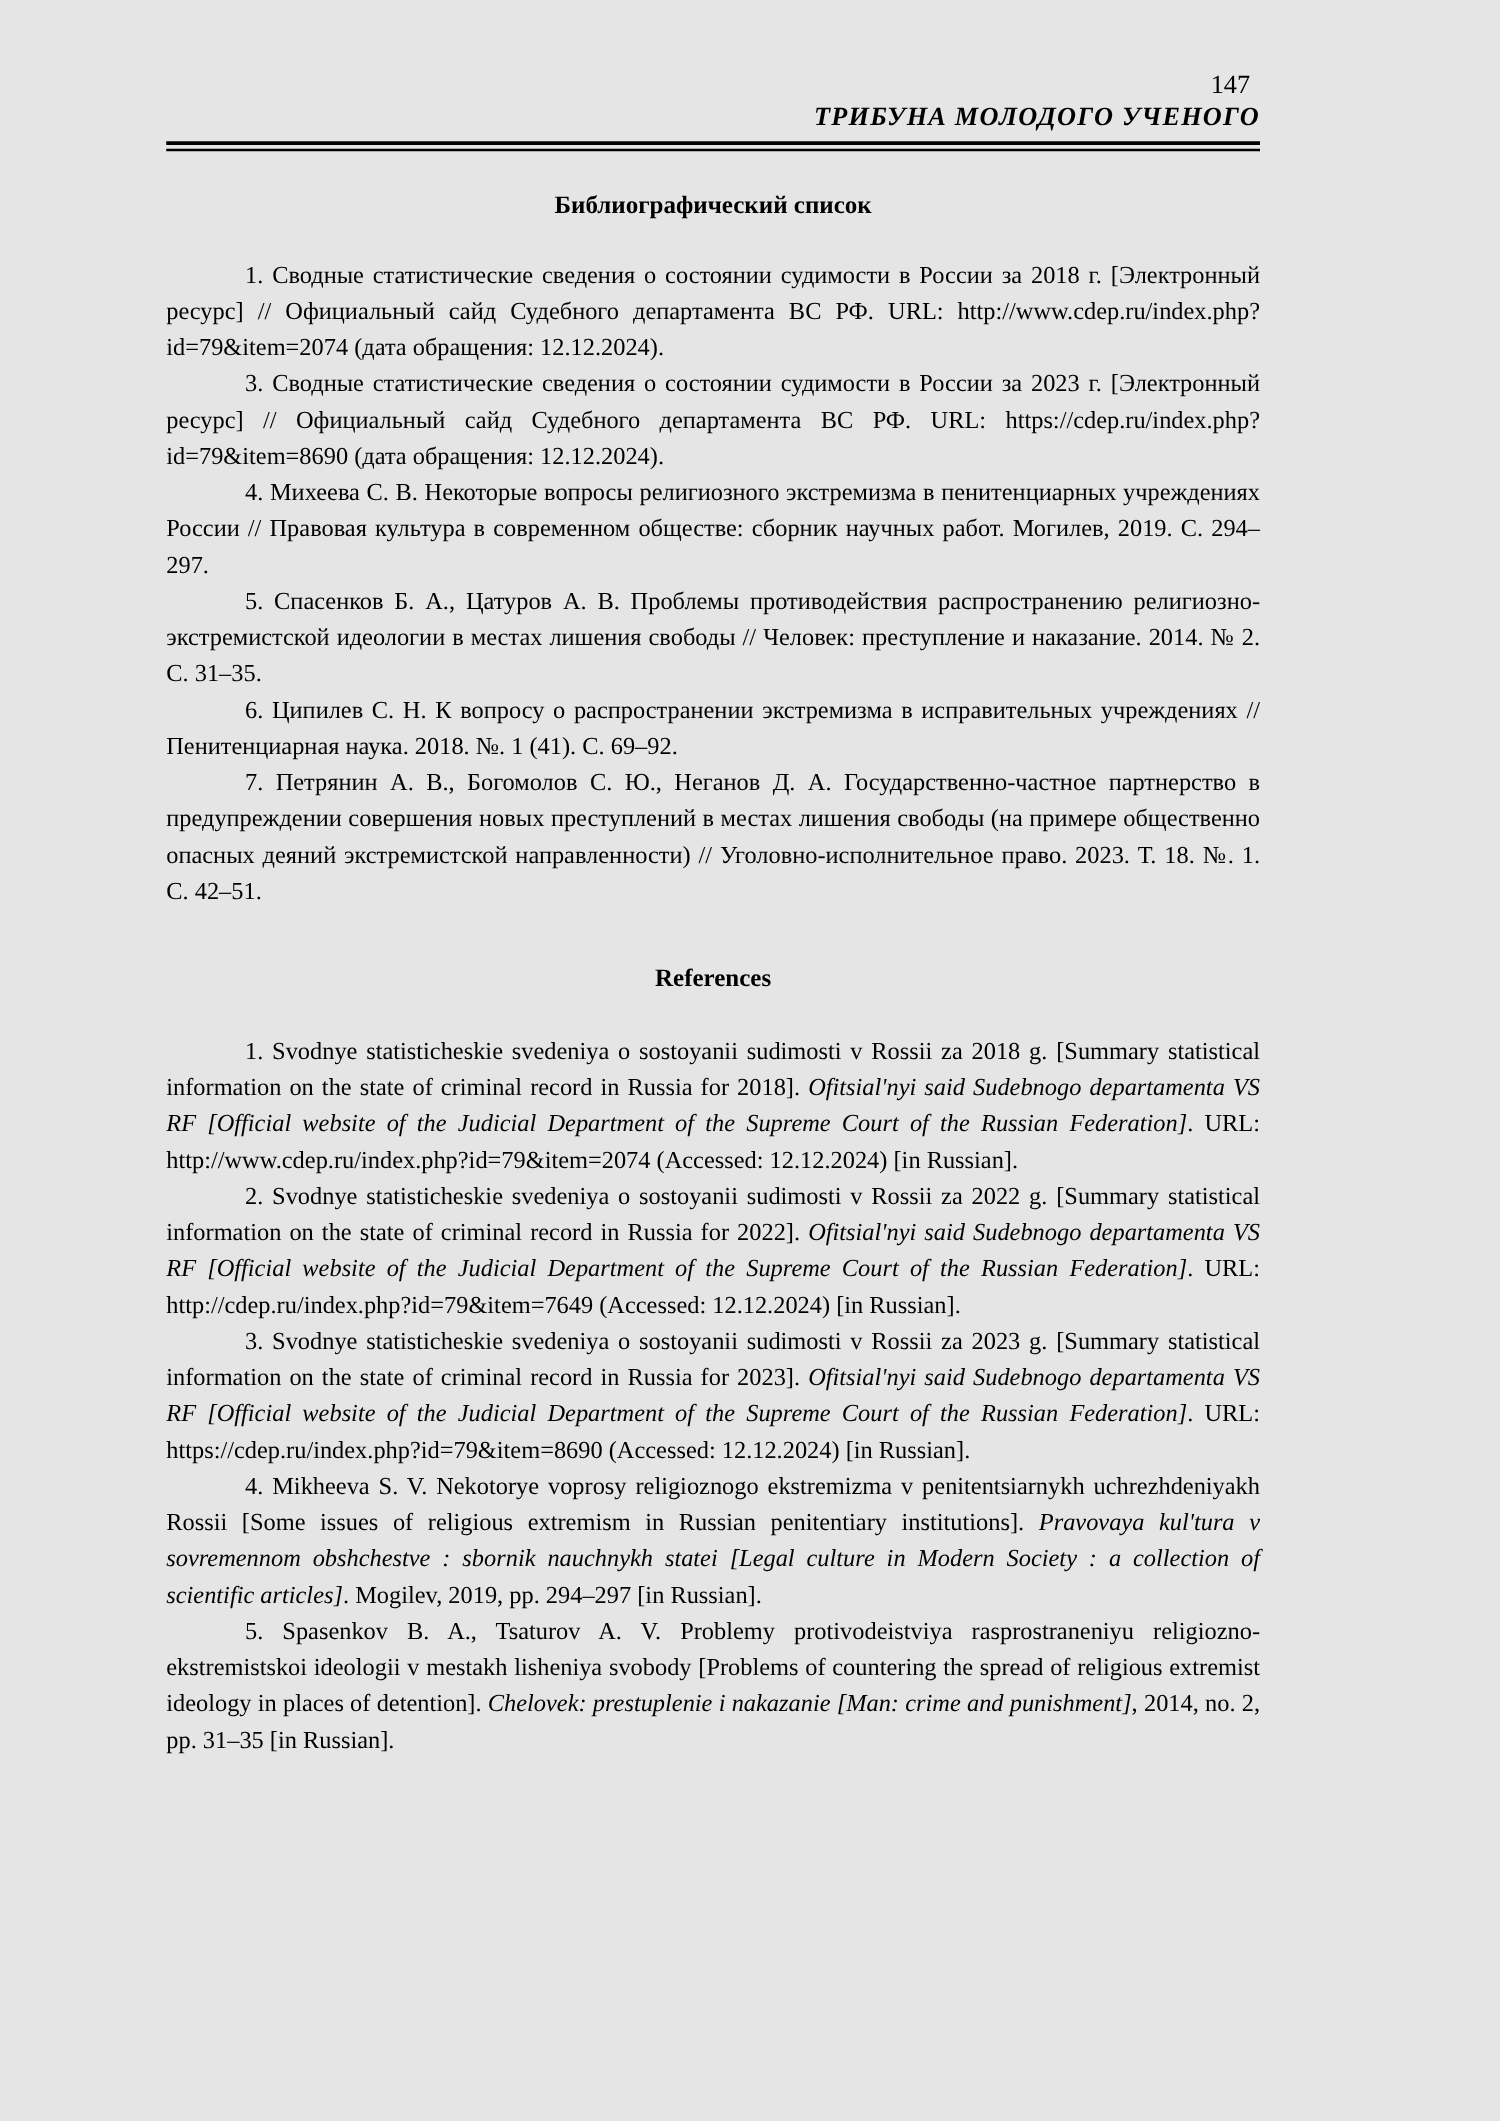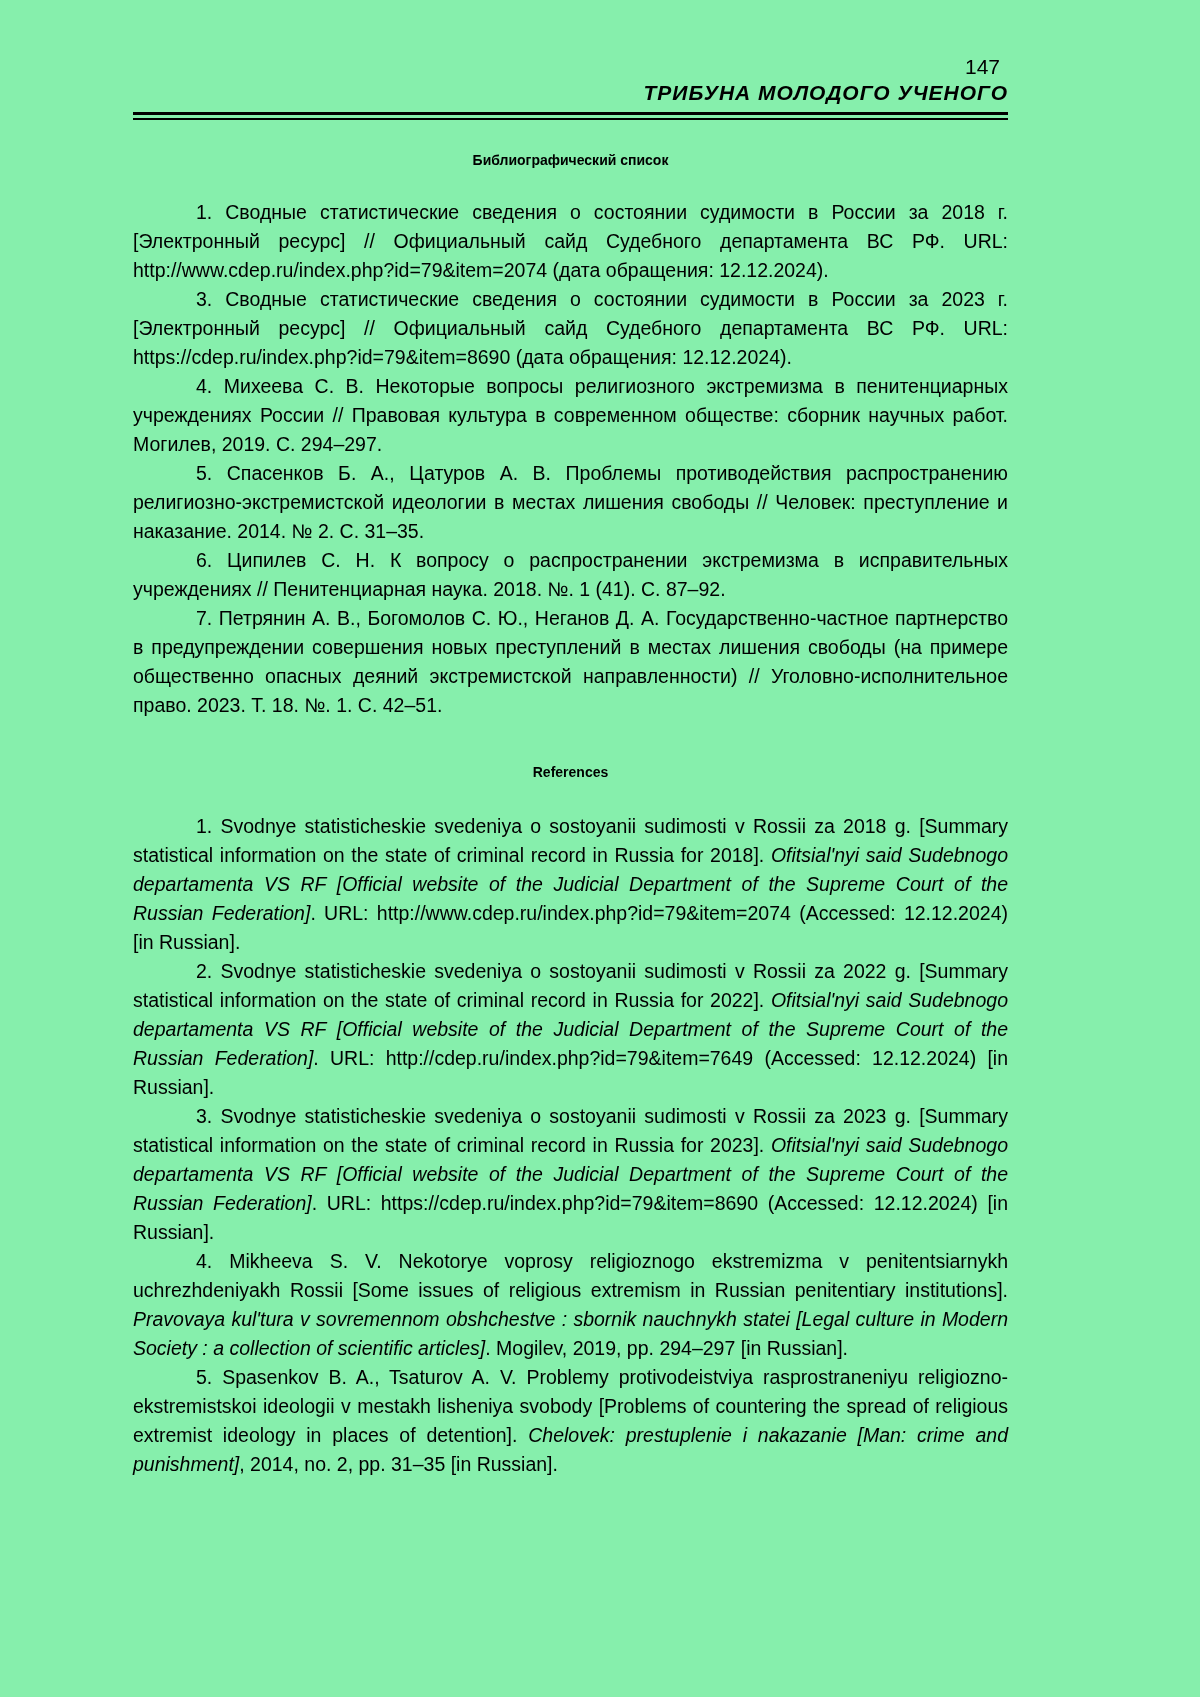--- a/index.html
+++ b/index.html
@@ -6,23 +6,23 @@
     margin: 0;
     padding: 0;
     background: #ffffff;
   }
   .page {
     position: relative;
     width: 1200px;
     min-height: 1697px;
     box-sizing: border-box;
     padding: 55px 192px 60px 133px;
-    background: #86efac;
+    background: #e5e5e5;
     color: #000000;
-    font-family: Liberation Sans, sans-serif;
+    font-family: Liberation Serif, serif;
   }
   .page-number {
     position: absolute;
     top: 55px;
     right: 200px;
     font-size: 21px;
   }
   .running-header {
     margin-top: 26px;
     text-align: right;
@@ -34,21 +34,21 @@
   .header-rule {
     margin-top: 7px;
     height: 3px;
     border-top: 3px solid #000;
     border-bottom: 2px solid #000;
   }
   .section-title {
     margin: 32px 0 30px 0;
     text-align: center;
     font-weight: bold;
-    font-size: 14px;
+    font-size: 20px;
   }
   .references-title {
     margin-top: 44px;
     margin-bottom: 32px;
   }
   .ref-list p.ref-item {
     margin: 0;
     font-size: 19.5px;
     line-height: 29px;
     text-align: justify;
@@ -69,21 +69,21 @@
 
   <div class="header-rule"></div>
 
   <div class="section-title">Библиографический список</div>
 
   <div class="ref-list">
       <p class="ref-item"><span>1. Сводные статистические сведения о состоянии судимости в России за 2018 г. [Электронный ресурс] // Официальный сайд Судебного департамента ВС РФ. URL: http://www.cdep.ru/index.php?id=79&amp;item=2074 (дата обращения: 12.12.2024).</span></p>
       <p class="ref-item"><span>3. Сводные статистические сведения о состоянии судимости в России за 2023 г. [Электронный ресурс] // Официальный сайд Судебного департамента ВС РФ. URL: https://cdep.ru/index.php?id=79&amp;item=8690 (дата обращения: 12.12.2024).</span></p>
       <p class="ref-item"><span>4. Михеева С. В. Некоторые вопросы религиозного экстремизма в пенитенциарных учреждениях России // Правовая культура в современном обществе: сборник научных работ. Могилев, 2019. С. 294–297.</span></p>
       <p class="ref-item"><span>5. Спасенков Б. А., Цатуров А. В. Проблемы противодействия распространению религиозно-экстремистской идеологии в местах лишения свободы // Человек: преступление и наказание. 2014. № 2. С. 31–35.</span></p>
-      <p class="ref-item"><span>6. Ципилев С. Н. К вопросу о распространении экстремизма в исправительных учреждениях // Пенитенциарная наука. 2018. №. 1 (41). С. 87–92.</span></p>
+      <p class="ref-item"><span>6. Ципилев С. Н. К вопросу о распространении экстремизма в исправительных учреждениях // Пенитенциарная наука. 2018. №. 1 (41). С. 69–92.</span></p>
       <p class="ref-item"><span>7. Петрянин А. В., Богомолов С. Ю., Неганов Д. А. Государственно-частное партнерство в предупреждении совершения новых преступлений в местах лишения свободы (на примере общественно опасных деяний экстремистской направленности) // Уголовно-исполнительное право. 2023. Т. 18. №. 1. С. 42–51.</span></p>
     </div>
 
   <div class="section-title references-title">References</div>
 
   <div class="ref-list">
       <p class="ref-item"><span>1. Svodnye statisticheskie svedeniya o sostoyanii sudimosti v Rossii za 2018 g. [Summary statistical information on the state of criminal record in Russia for 2018]. </span><span class="it">Ofitsial'nyi said Sudebnogo departamenta VS RF [Official website of the Judicial Department of the Supreme Court of the Russian Federation]</span><span>. URL: http://www.cdep.ru/index.php?id=79&amp;item=2074 (Accessed: 12.12.2024) [in Russian].</span></p>
       <p class="ref-item"><span>2. Svodnye statisticheskie svedeniya o sostoyanii sudimosti v Rossii za 2022 g. [Summary statistical information on the state of criminal record in Russia for 2022]. </span><span class="it">Ofitsial'nyi said Sudebnogo departamenta VS RF [Official website of the Judicial Department of the Supreme Court of the Russian Federation]</span><span>. URL:  http://cdep.ru/index.php?id=79&amp;item=7649 (Accessed: 12.12.2024) [in Russian].</span></p>
       <p class="ref-item"><span>3. Svodnye statisticheskie svedeniya o sostoyanii sudimosti v Rossii za 2023 g. [Summary statistical information on the state of criminal record in Russia for 2023]. </span><span class="it">Ofitsial'nyi said Sudebnogo departamenta VS RF [Official website of the Judicial Department of the Supreme Court of the Russian Federation]</span><span>. URL: https://cdep.ru/index.php?id=79&amp;item=8690 (Accessed: 12.12.2024) [in Russian].</span></p>
       <p class="ref-item"><span>4. Mikheeva S. V. Nekotorye voprosy religioznogo ekstremizma v penitentsiarnykh uchrezhdeniyakh Rossii [Some issues of religious extremism in Russian penitentiary institutions]. </span><span class="it">Pravovaya kul'tura v sovremennom obshchestve : sbornik nauchnykh statei [Legal culture in Modern Society : a collection of scientific articles]</span><span>. Mogilev, 2019, pp. 294–297 [in Russian].</span></p>

